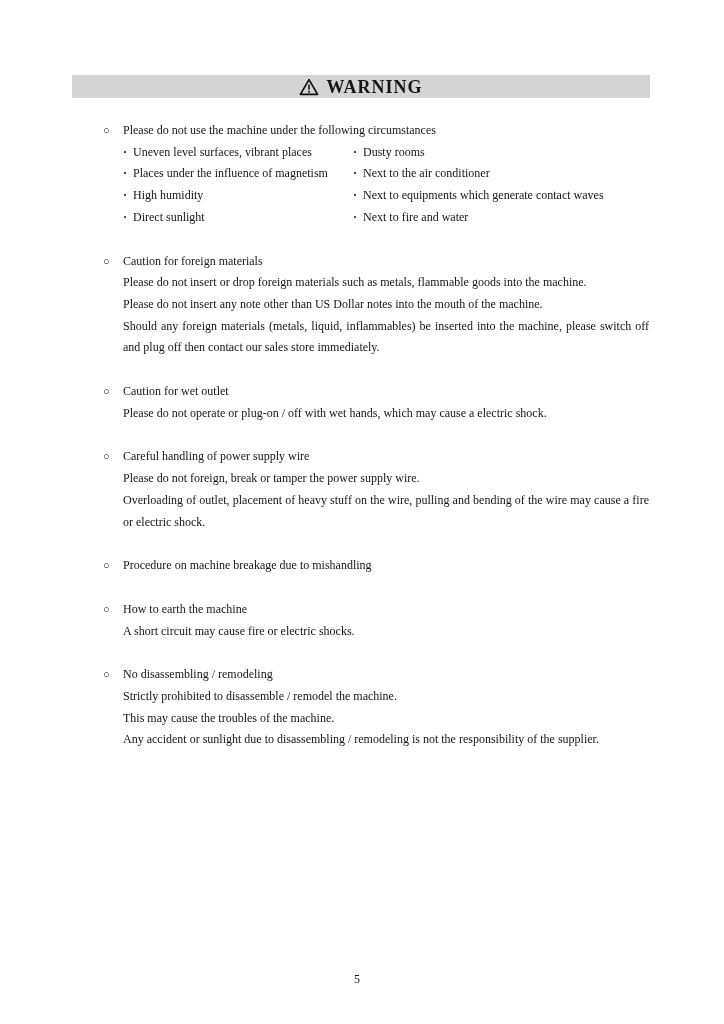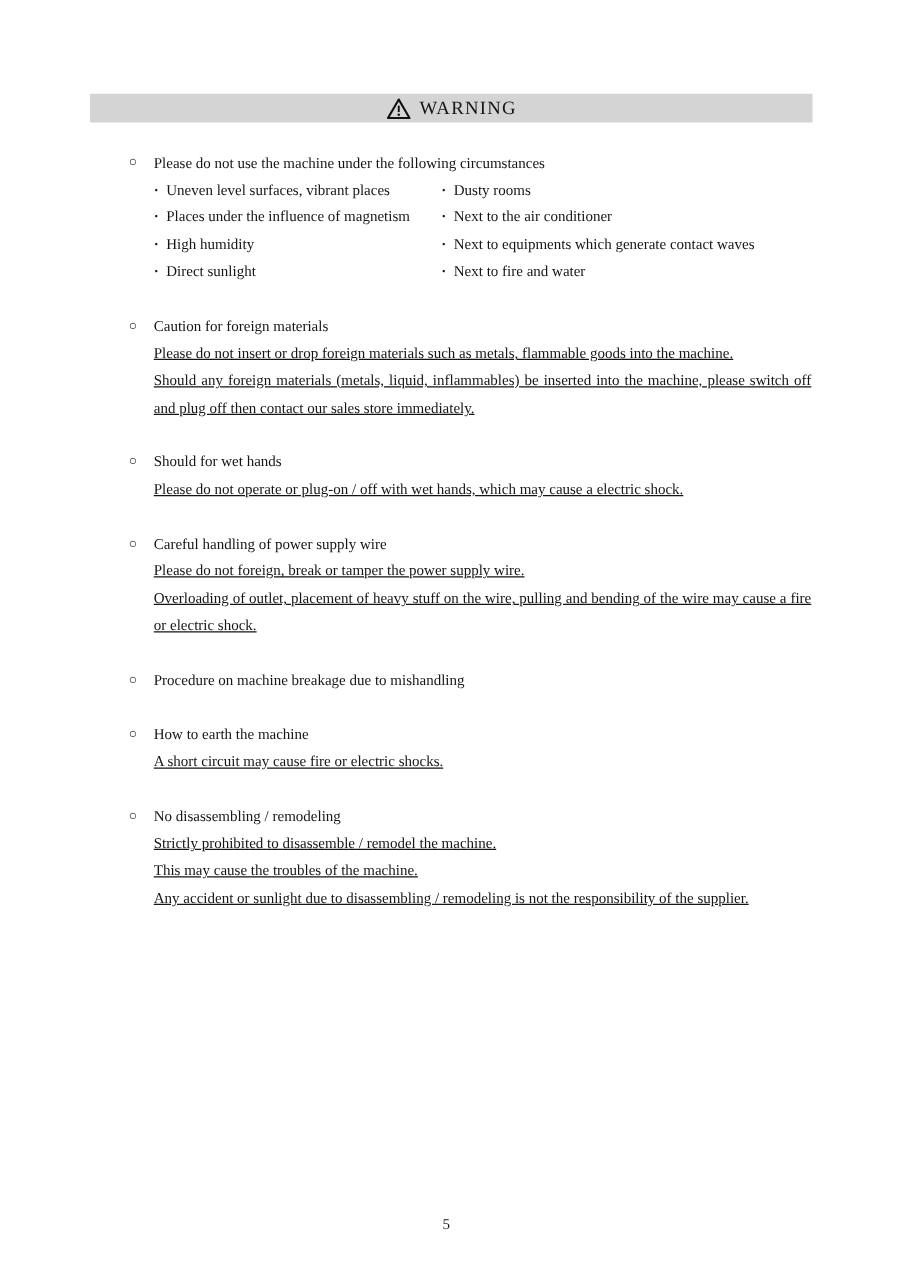--- a/index.html
+++ b/index.html
@@ -21,22 +21,22 @@
     top: 75px;
     width: 578px;
     height: 23px;
     background: #d4d4d4;
     display: flex;
     align-items: center;
     justify-content: center;
     gap: 7px;
   }
   .warning-bar .bar-title {
-    font-size: 15px;
-    font-weight: normal;
+    font-size: 18px;
+    font-weight: bold;
     letter-spacing: 1px;
     line-height: 1;
     padding-top: 1px;
   }
   .warning-icon { display: inline-flex; align-items: center; }
   .content {
     position: absolute;
     left: 103px;
     top: 120px;
     width: 546px;
@@ -56,21 +56,21 @@
     grid-template-columns: 230px 1fr;
     column-gap: 0;
   }
   .bullet-item { display: flex; }
   .bullet-item .dot {
     width: 10px;
     flex: 0 0 10px;
     text-align: left;
     font-weight: bold;
   }
-  .para { text-align: justify; text-decoration: underline; }
+  .para { text-align: justify; }
   .page-number {
     position: absolute;
     left: 0;
     right: 10px;
     top: 972px;
     text-align: center;
     font-size: 12px;
   }
 </style>
 </head>
@@ -136,27 +136,28 @@
           </div>
         </div>
       </div>
       <div class="section">
         <div class="section-head">
           <span class="marker">○</span>
           <span class="title">Caution for foreign materials</span>
         </div>
         <div class="section-body">
           <div class="para">Please do not insert or drop foreign materials such as metals, flammable goods into the machine.</div>
+          <div class="para">Please do not insert any note other than US Dollar notes into the mouth of the machine.</div>
           <div class="para">Should any foreign materials (metals, liquid, inflammables) be inserted into the machine, please switch off and plug off then contact our sales store immediately.</div>
         </div>
       </div>
       <div class="section">
         <div class="section-head">
           <span class="marker">○</span>
-          <span class="title">Should for wet hands</span>
+          <span class="title">Caution for wet outlet</span>
         </div>
         <div class="section-body">
           <div class="para">Please do not operate or plug-on / off with wet hands, which may cause a electric shock.</div>
         </div>
       </div>
       <div class="section">
         <div class="section-head">
           <span class="marker">○</span>
           <span class="title">Careful handling of power supply wire</span>
         </div>

